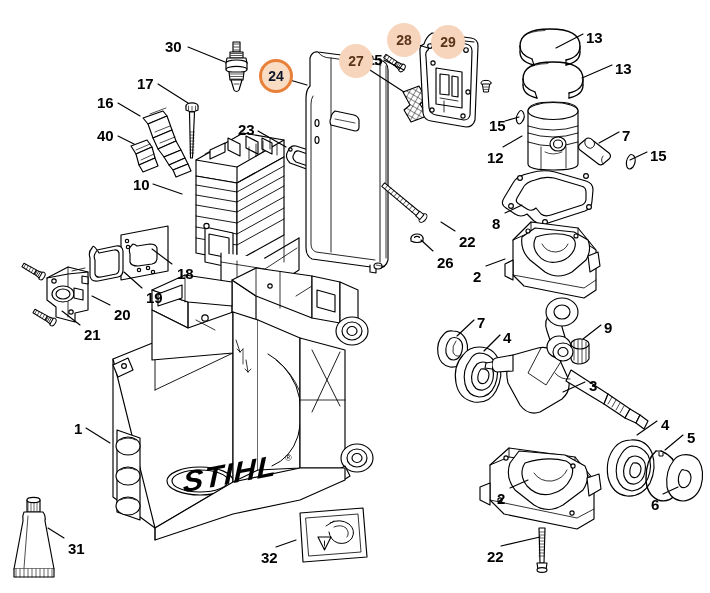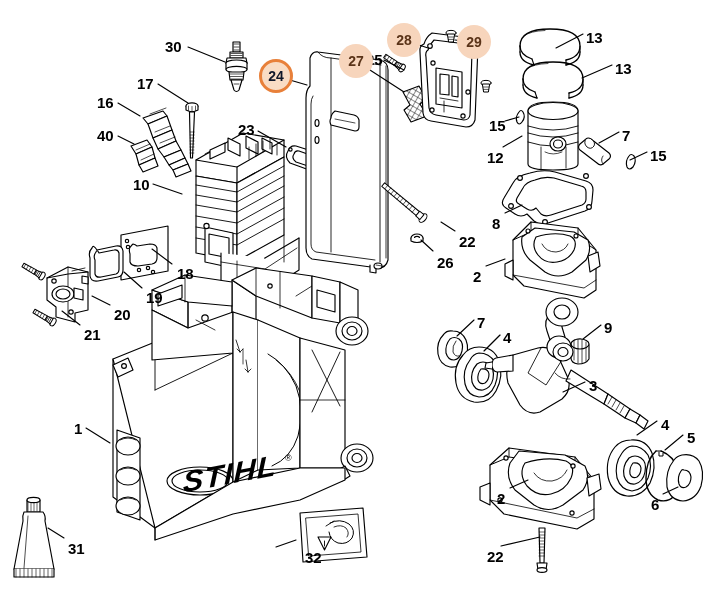--- a/index.html
+++ b/index.html
@@ -600,21 +600,21 @@
       <div class="pt-label" style="left: 97px; top: 95px;">16</div>
       <div class="pt-label" style="left: 97px; top: 128px;">40</div>
       <div class="pt-label" style="left: 238px; top: 122px;">23</div>
       <div class="pt-label" style="left: 133px; top: 177px;">10</div>
       <div class="pt-label" style="left: 177px; top: 266px;">18</div>
       <div class="pt-label" style="left: 146px; top: 290px;">19</div>
       <div class="pt-label" style="left: 114px; top: 307px;">20</div>
       <div class="pt-label" style="left: 84px; top: 327px;">21</div>
       <div class="pt-label" style="left: 74px; top: 421px;">1</div>
       <div class="pt-label" style="left: 68px; top: 541px;">31</div>
-      <div class="pt-label" style="left: 261px; top: 550px; margin-left: 44px;">32</div>
+      <div class="pt-label" style="left: 261px; top: 550px;">32</div>
       <div class="pt-label" style="left: 366px; top: 52px;">25</div>
       <div class="pt-label" style="left: 586px; top: 30px;">13</div>
       <div class="pt-label" style="left: 615px; top: 61px;">13</div>
       <div class="pt-label" style="left: 489px; top: 118px;">15</div>
       <div class="pt-label" style="left: 487px; top: 150px;">12</div>
       <div class="pt-label" style="left: 622px; top: 128px;">7</div>
       <div class="pt-label" style="left: 650px; top: 148px;">15</div>
       <div class="pt-label" style="left: 492px; top: 216px;">8</div>
       <div class="pt-label" style="left: 473px; top: 269px;">2</div>
       <div class="pt-label" style="left: 459px; top: 234px;">22</div>
@@ -627,16 +627,16 @@
       <div class="pt-label" style="left: 687px; top: 430px;">5</div>
       <div class="pt-label" style="left: 651px; top: 497px;">6</div>
       <div class="pt-label" style="left: 497px; top: 491px;">2</div>
       <div class="pt-label" style="left: 487px; top: 549px;">22</div>
     </div>
 
   <div id="badge-layer">
       <div class="hl-badge ring" style="left: 259px; top: 59px;">24</div>
       <div class="hl-badge soft" style="left: 339px; top: 44px;">27</div>
       <div class="hl-badge soft" style="left: 387px; top: 23px;">28</div>
-      <div class="hl-badge soft" style="left: 457px; top: 25px;">29</div>
+      <div class="hl-badge soft" style="left: 431px; top: 25px;">29</div>
     </div>
 
 </div>
 
 </body></html>

